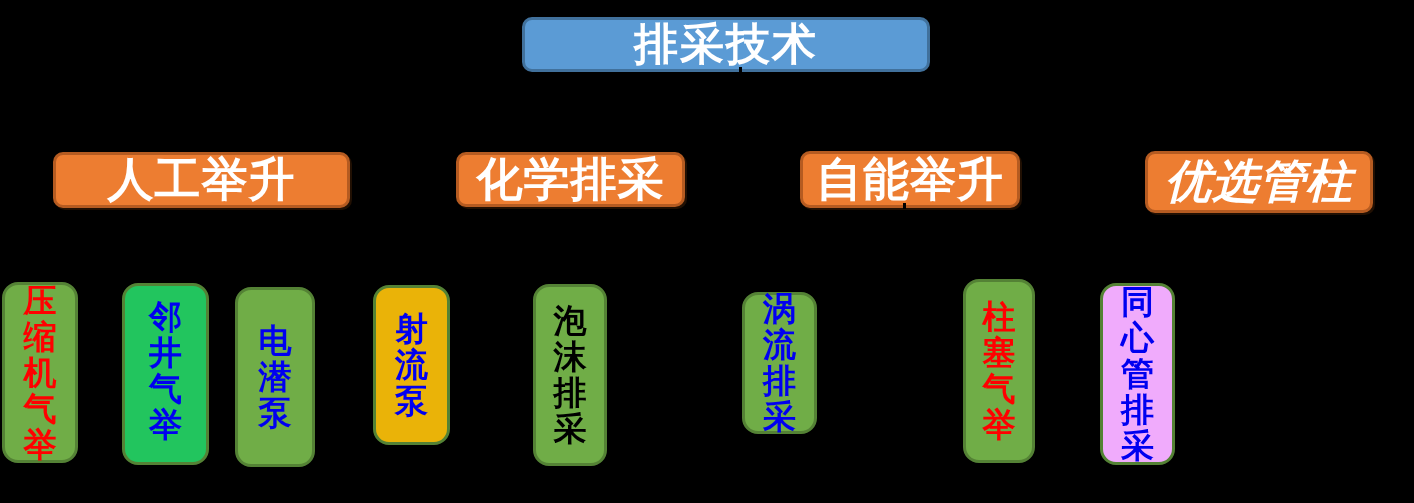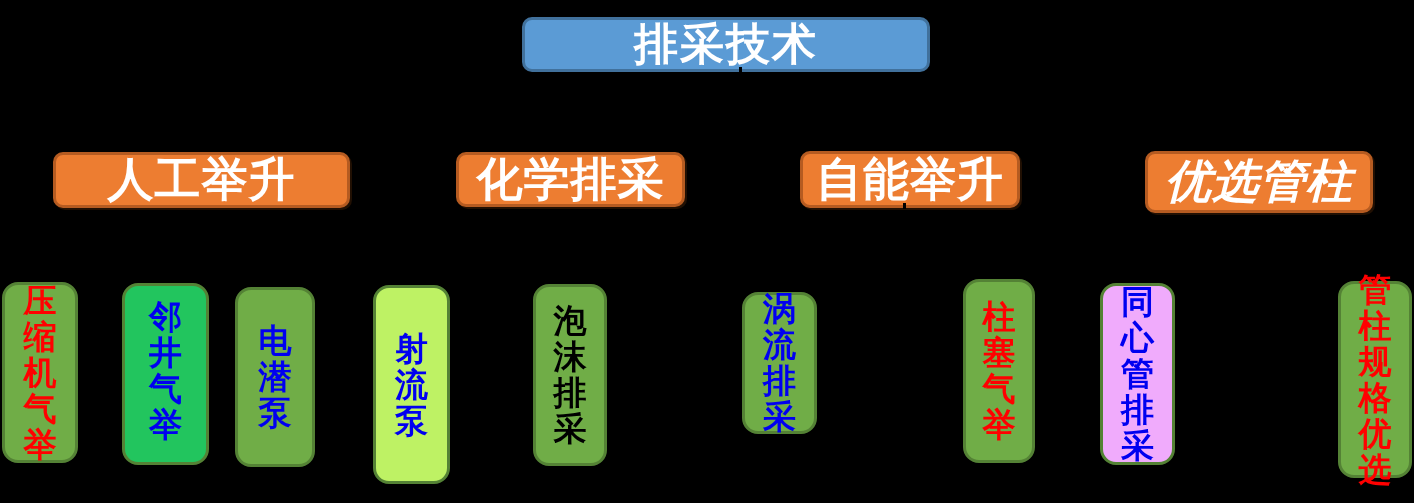--- a/index.html
+++ b/index.html
@@ -101,37 +101,34 @@
   </div>
 
   <div class="node leaf-node" style="left: 122px; top: 283px; width: 87px; height: 182px; background: #22c55e; border-color: rgb(84, 130, 53); font-family: Liberation Mono, monospace;">
     <span class="vtext" style="color: rgb(0, 0, 240);">邻井气举</span>
   </div>
 
   <div class="node leaf-node" style="left: 235px; top: 287px; width: 80px; height: 180px; background: rgb(112, 173, 71); border-color: rgb(84, 130, 53);">
     <span class="vtext" style="color: rgb(0, 0, 240);">电潜泵</span>
   </div>
 
-  <div class="node leaf-node" style="left: 373px; top: 285px; width: 77px; height: 199px; background: #bef264; border-color: rgb(84, 130, 53);">
+  <div class="node leaf-node" style="left: 373px; top: 285px; width: 77px; height: 160px; background: #eab308; border-color: rgb(84, 130, 53);">
     <span class="vtext" style="color: rgb(0, 0, 240);">射流泵</span>
   </div>
 
   <div class="node leaf-node" style="left: 533px; top: 284px; width: 74px; height: 182px; background: rgb(112, 173, 71); border-color: rgb(84, 130, 53);">
     <span class="vtext" style="color: #000000;">泡沫排采</span>
   </div>
 
   <div class="node leaf-node" style="left: 742px; top: 292px; width: 75px; height: 142px; background: rgb(112, 173, 71); border-color: rgb(84, 130, 53);">
     <span class="vtext" style="color: rgb(0, 0, 240);">涡流排采</span>
   </div>
 
   <div class="node leaf-node" style="left: 963px; top: 279px; width: 72px; height: 184px; background: rgb(112, 173, 71); border-color: rgb(84, 130, 53);">
     <span class="vtext" style="color: rgb(255, 0, 0);">柱塞气举</span>
   </div>
 
   <div class="node leaf-node" style="left: 1100px; top: 283px; width: 75px; height: 182px; background: #f0abfc; border-color: rgb(84, 130, 53);">
     <span class="vtext" style="color: rgb(0, 0, 240);">同心管排采</span>
   </div>
 
-  <div class="node leaf-node" style="left: 1338px; top: 281px; width: 74px; height: 197px; background: rgb(112, 173, 71); border-color: rgb(84, 130, 53);">
-    <span class="vtext" style="color: rgb(255, 0, 0);">管柱规格优选</span>
-  </div>
 
 </div>
 
 </body></html>

